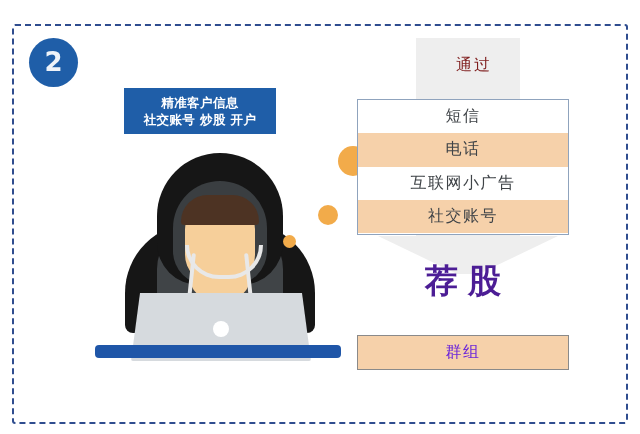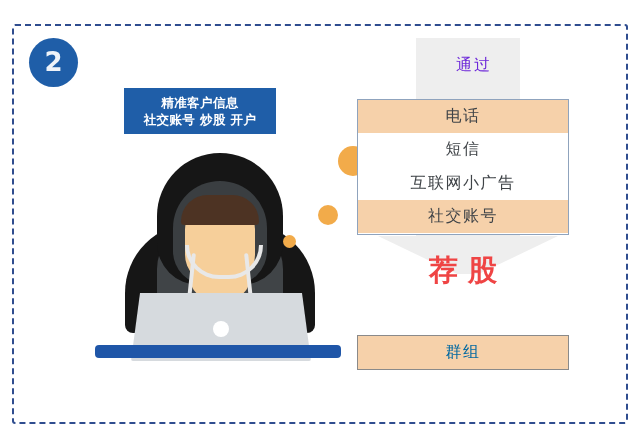--- a/index.html
+++ b/index.html
@@ -133,21 +133,21 @@
   
   .grey-funnel{
     position:absolute;left:378px;top:236px;width:180px;height:38px;
     background:#eeeeee;
     clip-path:polygon(0 0,100% 0,56% 100%,44% 100%);
   }
 
   
   .tongguo{
     position:absolute;left:416px;top:55px;width:116px;
-    text-align:center;color:#6d28d9;font-size:16px;letter-spacing:2px;
+    text-align:center;color:#7f1d1d;font-size:16px;letter-spacing:2px;
     font-family:"DejaVu Sans","Liberation Sans",sans-serif;
   }
 
   
   .channel-table{
     position:absolute;left:357px;top:99px;width:212px;height:136px;
     border:1.5px solid #8fa3bd;
     box-sizing:border-box;
     background:#ffffff;
     overflow:hidden;
@@ -156,36 +156,36 @@
     height:33.25px;
     display:flex;align-items:center;justify-content:center;
     color:#3f4347;font-size:16px;letter-spacing:1.5px;
     font-family:"DejaVu Sans","Liberation Sans",sans-serif;
   }
   .channel-row.odd{background:#f6d1aa;}
   .channel-row.even{background:transparent;}
 
   
   .jiangu{
-    position:absolute;left:357px;top:256px;width:212px;
+    position:absolute;left:357px;top:264px;width:212px;
     text-align:center;
-    color:#ef4444;font-size:29px;font-weight:bold;letter-spacing:10px;
+    color:#4c1d95;font-size:33px;font-weight:bold;letter-spacing:10px;
     text-indent:10px;
     font-family:"DejaVu Sans","Liberation Sans",sans-serif;
     line-height:1;
   }
 
   
   .group-box{
     position:absolute;left:357px;top:335px;width:212px;height:35px;
     background:#f6d1aa;
     border:1.5px solid #8a8a8a;
     box-sizing:border-box;
     display:flex;align-items:center;justify-content:center;
-    color:#0369a1;font-size:16px;letter-spacing:1.5px;
+    color:#6d28d9;font-size:16px;letter-spacing:1.5px;
     font-family:"DejaVu Sans","Liberation Sans",sans-serif;
   }
 </style>
 </head>
 <body>
 
 <div id="stage">
 
   <div class="dashed-frame"></div>
 
@@ -217,22 +217,22 @@
   <div class="dot d1"></div>
   <div class="dot d2"></div>
   <div class="dot d3"></div>
 
   <div class="grey-col"></div>
   <div class="grey-funnel"></div>
 
   <div class="tongguo">通过</div>
 
   <div class="channel-table">
+    <div class="channel-row even">短信</div>
     <div class="channel-row odd">电话</div>
-    <div class="channel-row even">短信</div>
     <div class="channel-row even">互联网小广告</div>
     <div class="channel-row odd">社交账号</div>
   </div>
 
   <div class="jiangu">荐股</div>
 
   <div class="group-box">群组</div>
 
 </div>
 

